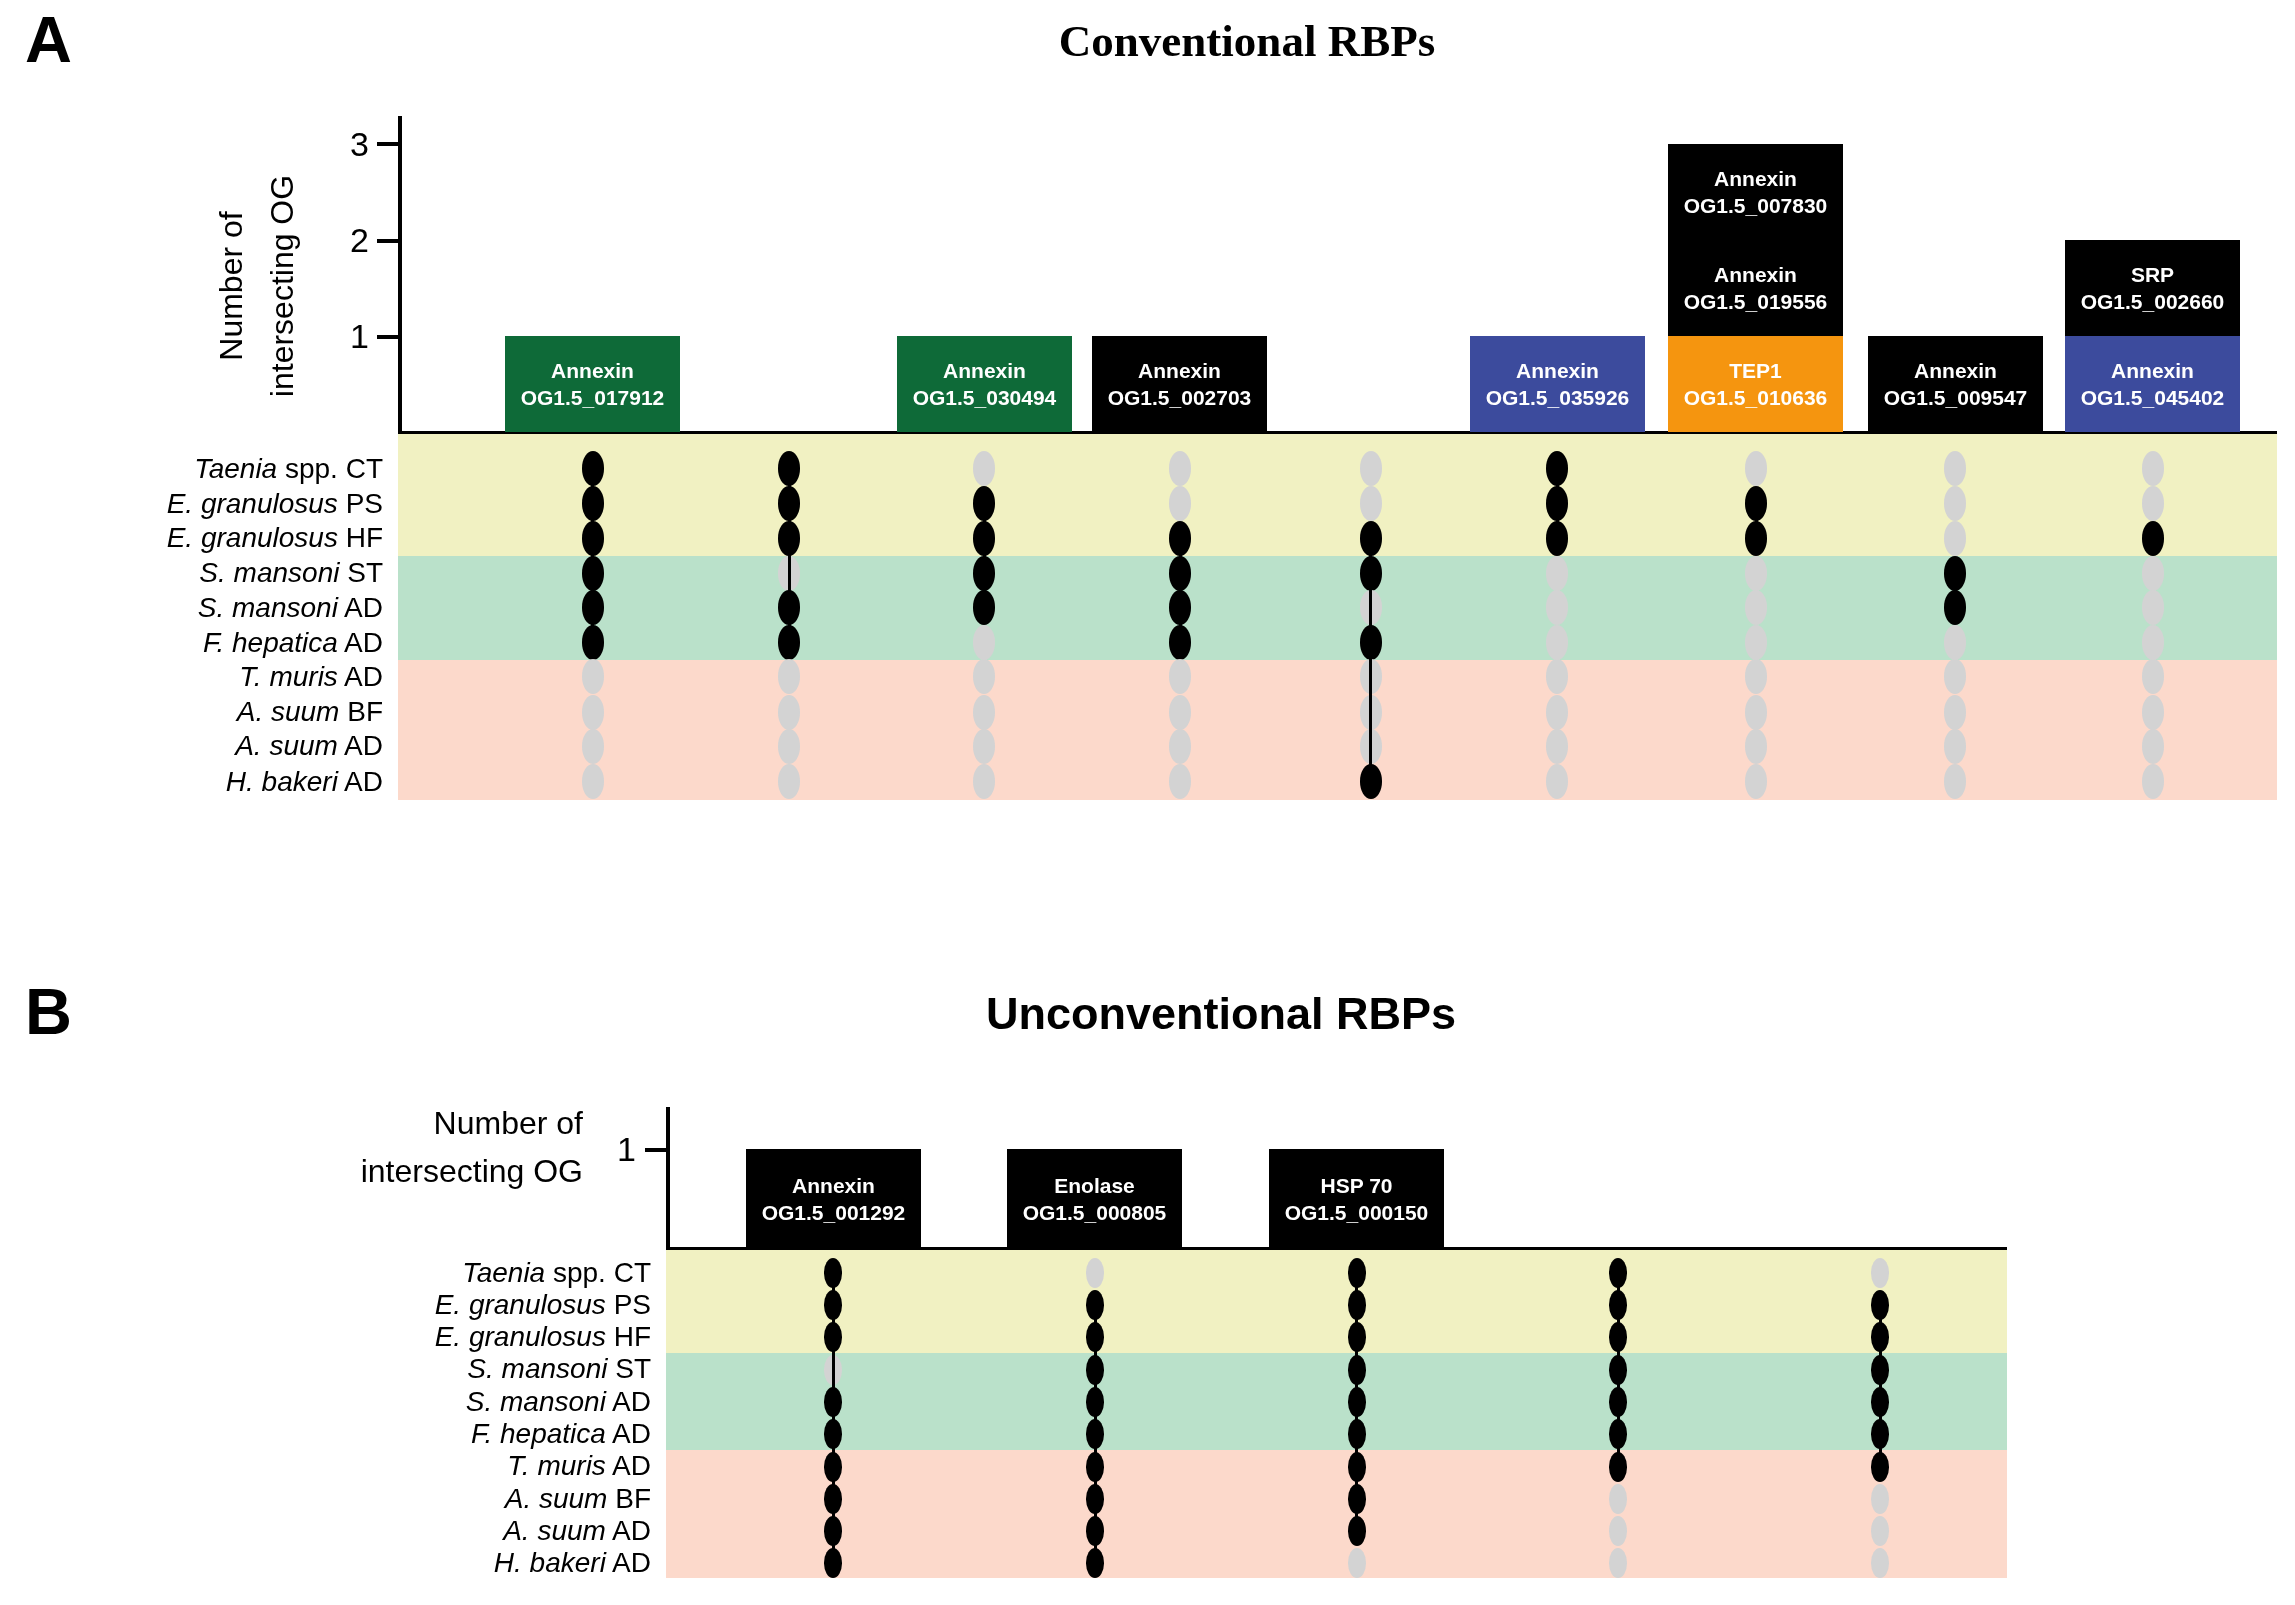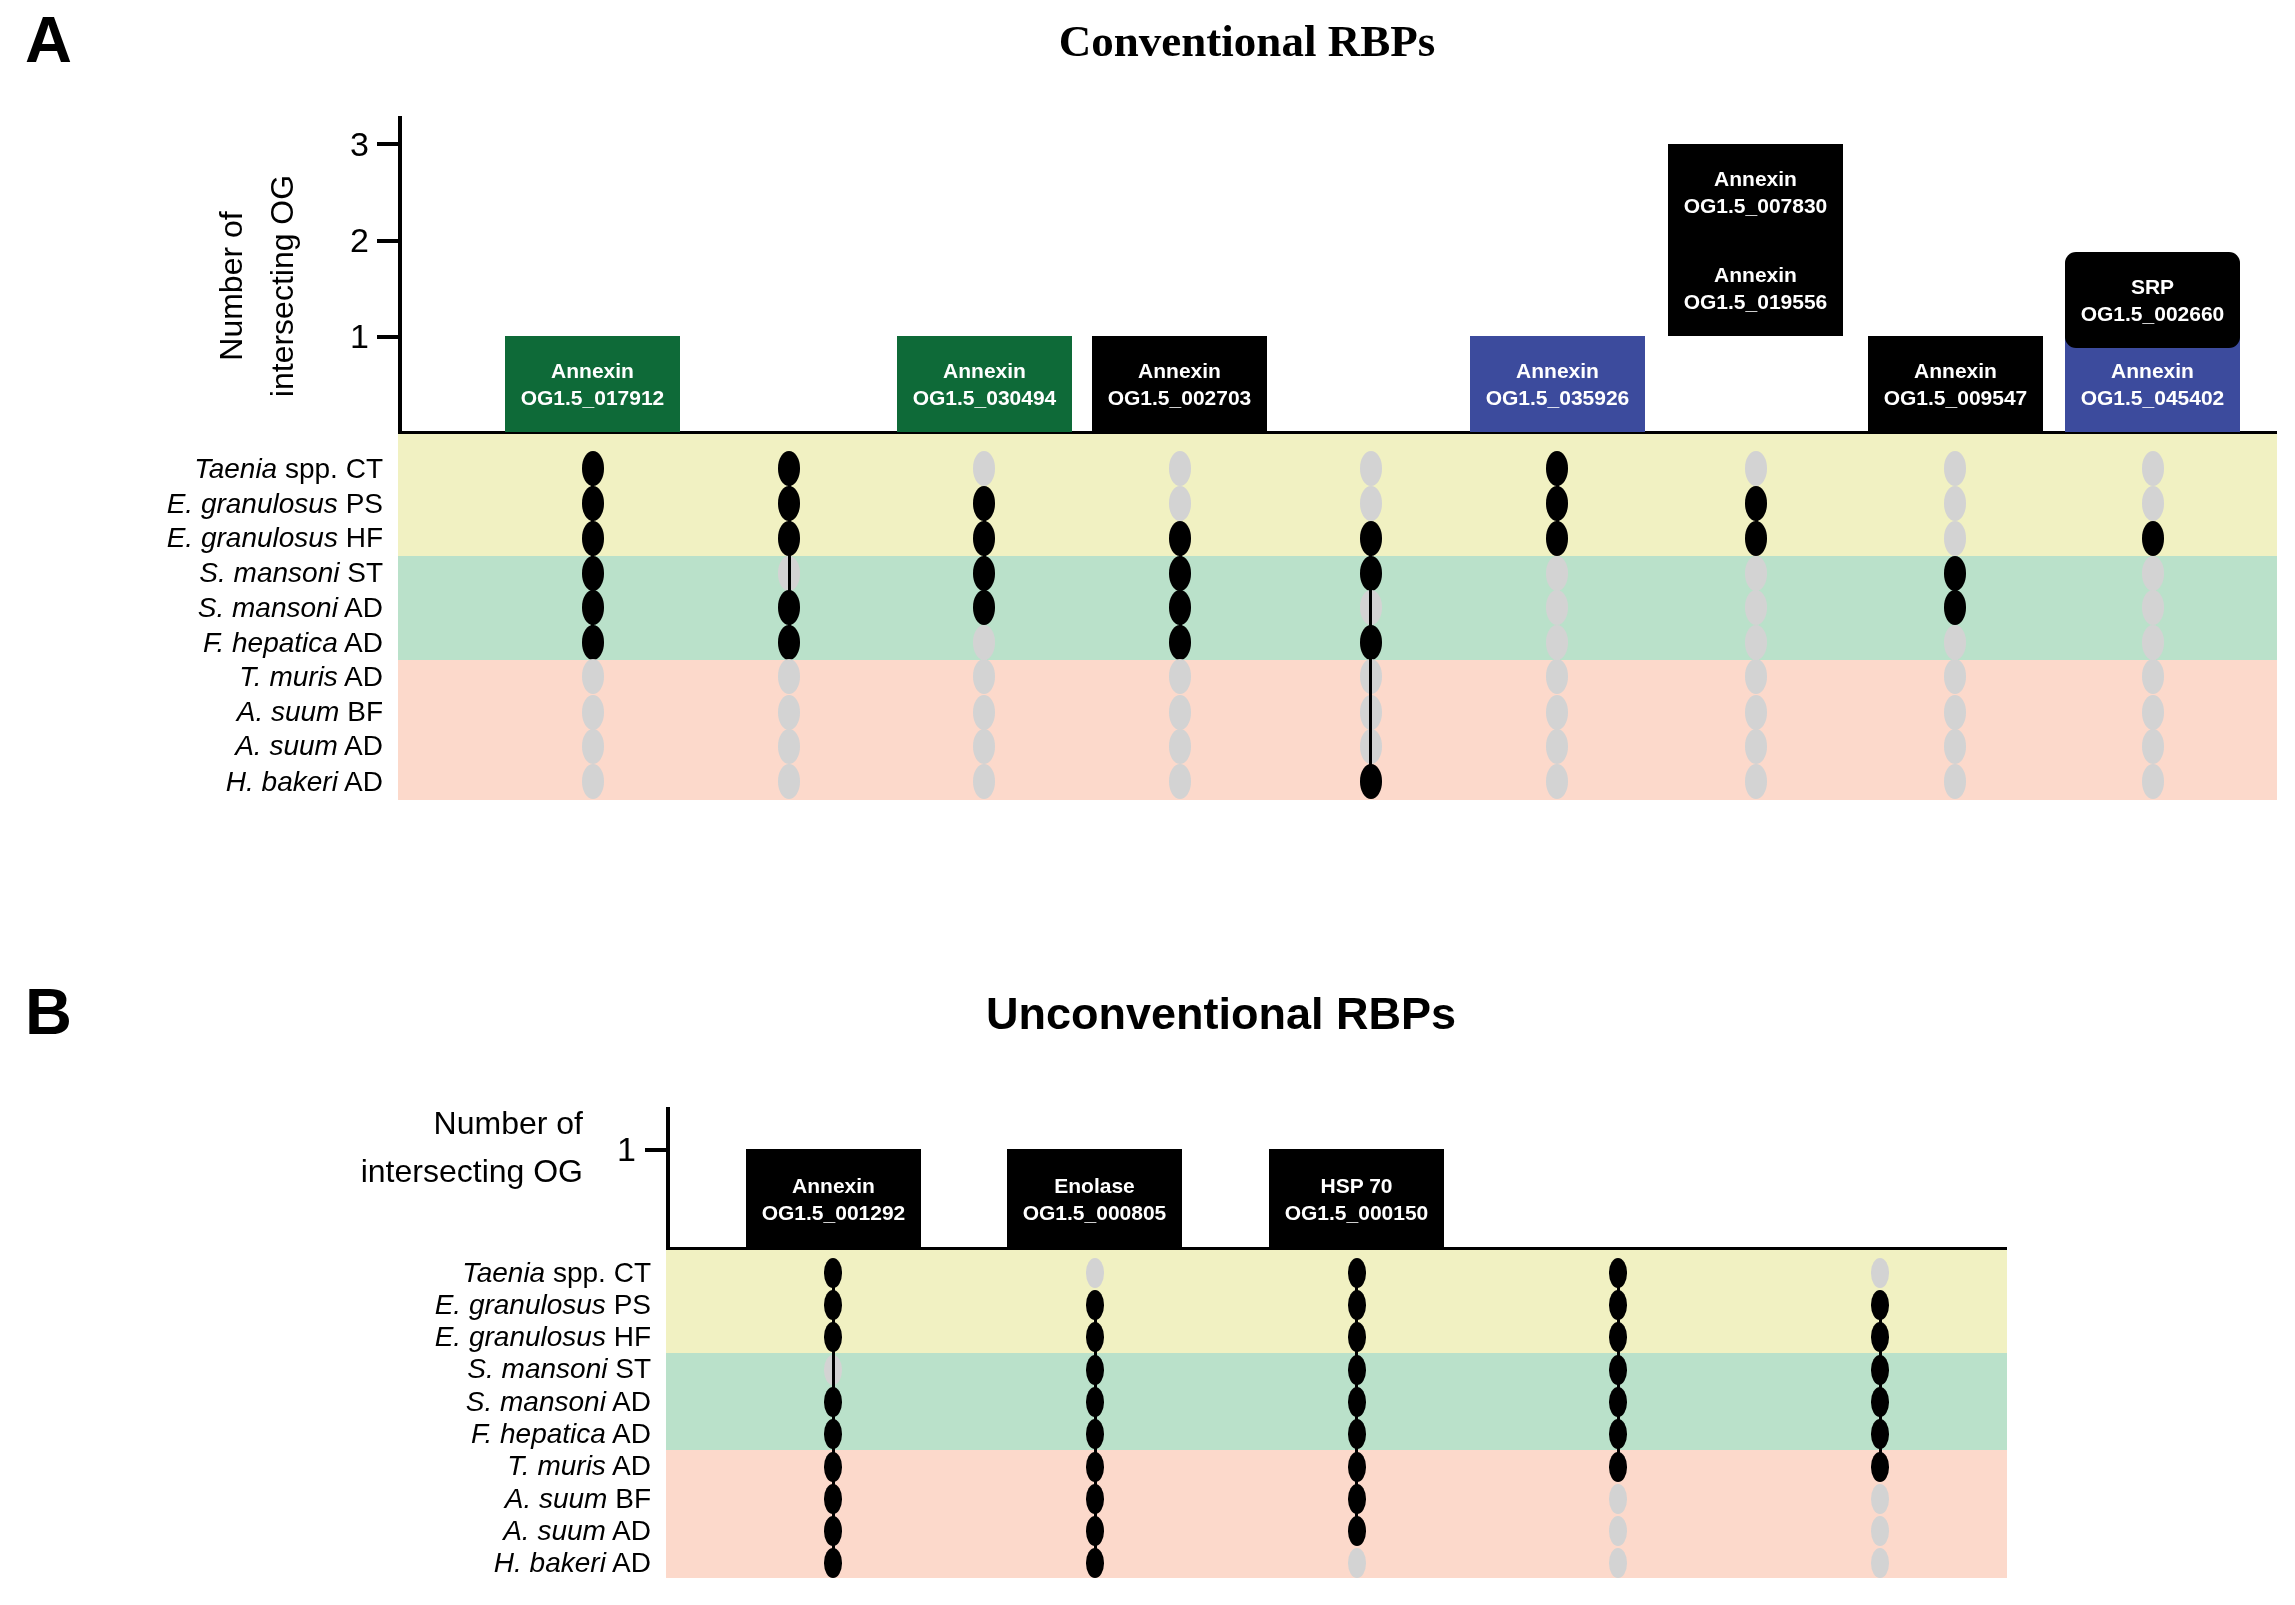--- a/index.html
+++ b/index.html
@@ -132,20 +132,24 @@
     <div class="abs dot" style="left: 1546px; top: 486px; width: 22.4px; height: 35px; background: rgb(0, 0, 0);"></div>
     <div class="abs dot" style="left: 1546px; top: 521px; width: 22.4px; height: 35px; background: rgb(0, 0, 0);"></div>
     <div class="abs dot" style="left: 1546px; top: 556px; width: 22.4px; height: 35px; background: rgb(211, 211, 211);"></div>
     <div class="abs dot" style="left: 1546px; top: 590px; width: 22.4px; height: 35px; background: rgb(211, 211, 211);"></div>
     <div class="abs dot" style="left: 1546px; top: 625px; width: 22.4px; height: 35px; background: rgb(211, 211, 211);"></div>
     <div class="abs dot" style="left: 1546px; top: 659px; width: 22.4px; height: 35px; background: rgb(211, 211, 211);"></div>
     <div class="abs dot" style="left: 1546px; top: 695px; width: 22.4px; height: 35px; background: rgb(211, 211, 211);"></div>
     <div class="abs dot" style="left: 1546px; top: 729px; width: 22.4px; height: 35px; background: rgb(211, 211, 211);"></div>
     <div class="abs dot" style="left: 1546px; top: 764px; width: 22.4px; height: 35px; background: rgb(211, 211, 211);"></div>
     <div class="abs vline" style="left: 1556px; top: 469px; width: 2.8px; height: 69px;"></div>
+    <div class="abs bar-cell" style="left: 1668px; top: 336px; width: 175px; height: 96px; background: rgb(245, 149, 15); color: rgb(255, 255, 255);">
+      <div>TEP1</div>
+      <div>OG1.5_010636</div>
+    </div>
     <div class="abs bar-cell" style="left: 1668px; top: 240px; width: 175px; height: 96px; background: rgb(0, 0, 0); color: rgb(255, 255, 255);">
       <div>Annexin</div>
       <div>OG1.5_019556</div>
     </div>
     <div class="abs bar-cell" style="left: 1668px; top: 144px; width: 175px; height: 96px; background: rgb(0, 0, 0); color: rgb(255, 255, 255);">
       <div>Annexin</div>
       <div>OG1.5_007830</div>
     </div>
     <div class="abs dot" style="left: 1745px; top: 451px; width: 22.4px; height: 35px; background: rgb(211, 211, 211);"></div>
     <div class="abs dot" style="left: 1745px; top: 486px; width: 22.4px; height: 35px; background: rgb(0, 0, 0);"></div>
@@ -170,21 +174,21 @@
     <div class="abs dot" style="left: 1944px; top: 625px; width: 22.4px; height: 35px; background: rgb(211, 211, 211);"></div>
     <div class="abs dot" style="left: 1944px; top: 659px; width: 22.4px; height: 35px; background: rgb(211, 211, 211);"></div>
     <div class="abs dot" style="left: 1944px; top: 695px; width: 22.4px; height: 35px; background: rgb(211, 211, 211);"></div>
     <div class="abs dot" style="left: 1944px; top: 729px; width: 22.4px; height: 35px; background: rgb(211, 211, 211);"></div>
     <div class="abs dot" style="left: 1944px; top: 764px; width: 22.4px; height: 35px; background: rgb(211, 211, 211);"></div>
     <div class="abs vline" style="left: 1954px; top: 573px; width: 2.8px; height: 34px;"></div>
     <div class="abs bar-cell" style="left: 2065px; top: 336px; width: 175px; height: 96px; background: rgb(60, 75, 157); color: rgb(255, 255, 255);">
       <div>Annexin</div>
       <div>OG1.5_045402</div>
     </div>
-    <div class="abs bar-cell" style="left: 2065px; top: 252px; width: 175px; height: 96px; background: rgb(0, 0, 0); color: rgb(255, 255, 255); border-radius: 11px;">
+    <div class="abs bar-cell" style="left: 2065px; top: 240px; width: 175px; height: 96px; background: rgb(0, 0, 0); color: rgb(255, 255, 255);">
       <div>SRP</div>
       <div>OG1.5_002660</div>
     </div>
     <div class="abs dot" style="left: 2142px; top: 451px; width: 22.4px; height: 35px; background: rgb(211, 211, 211);"></div>
     <div class="abs dot" style="left: 2142px; top: 486px; width: 22.4px; height: 35px; background: rgb(211, 211, 211);"></div>
     <div class="abs dot" style="left: 2142px; top: 521px; width: 22.4px; height: 35px; background: rgb(0, 0, 0);"></div>
     <div class="abs dot" style="left: 2142px; top: 556px; width: 22.4px; height: 35px; background: rgb(211, 211, 211);"></div>
     <div class="abs dot" style="left: 2142px; top: 590px; width: 22.4px; height: 35px; background: rgb(211, 211, 211);"></div>
     <div class="abs dot" style="left: 2142px; top: 625px; width: 22.4px; height: 35px; background: rgb(211, 211, 211);"></div>
     <div class="abs dot" style="left: 2142px; top: 659px; width: 22.4px; height: 35px; background: rgb(211, 211, 211);"></div>

